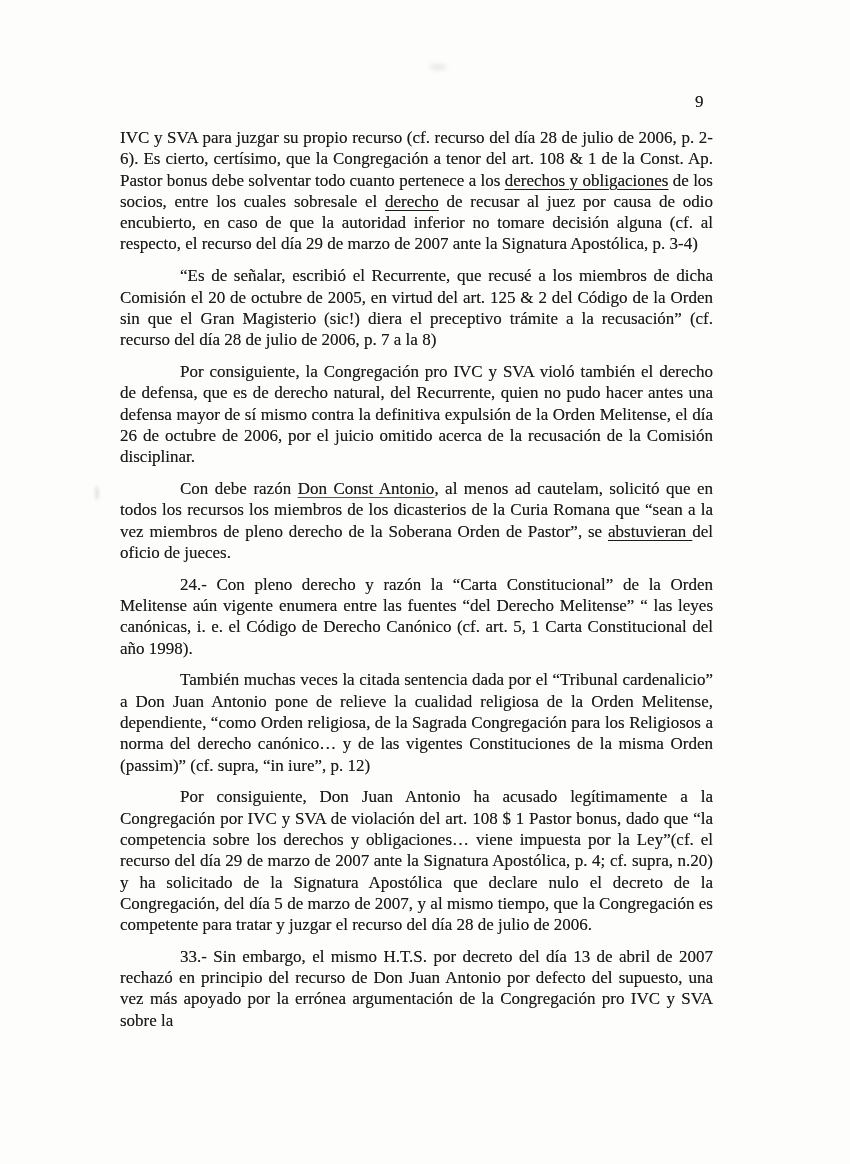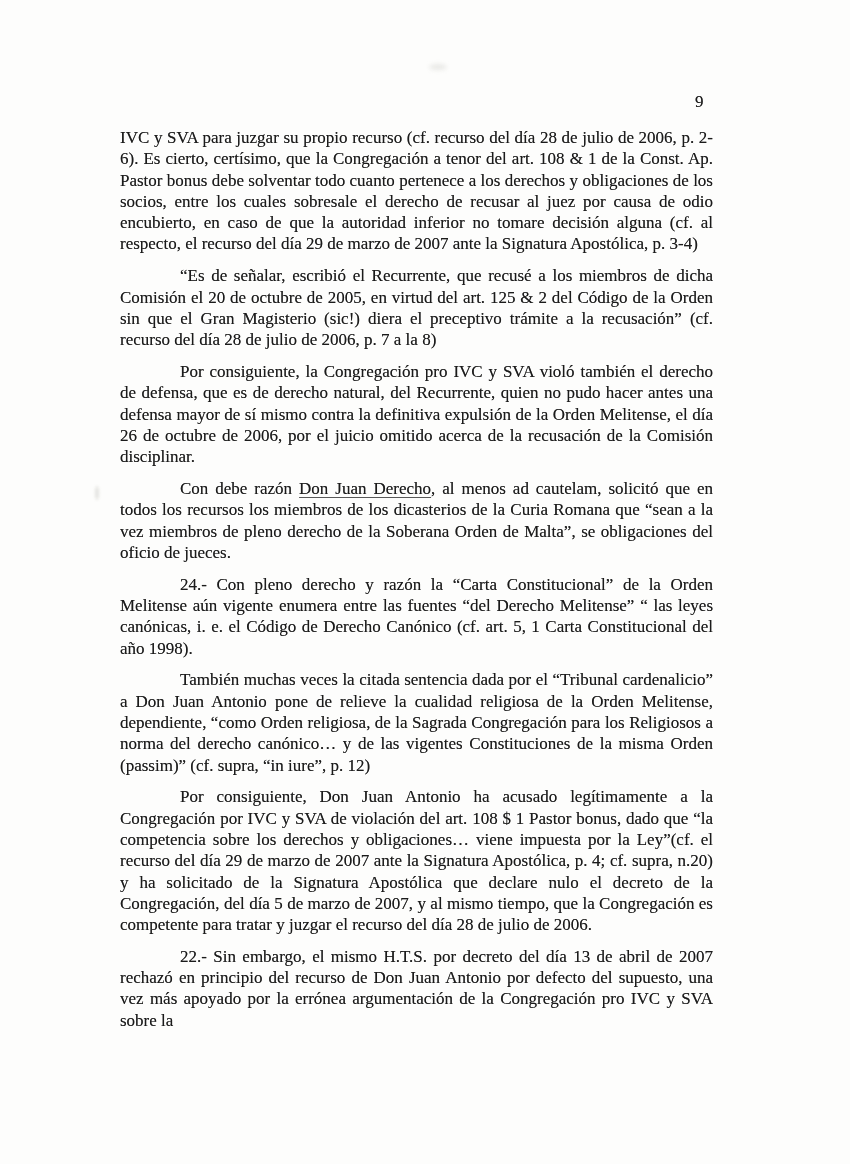--- a/index.html
+++ b/index.html
@@ -35,20 +35,21 @@
     text-shadow: 0 0 0.5px rgba(20,20,20,0.55);
   }
   .doc-body p {
     margin: 0 0 10.5px 0;
     text-indent: 60px;
   }
   .doc-body p.no-indent {
     text-indent: 0;
   }
   .u {
+    text-decoration: underline;
     text-decoration-thickness: 1.2px;
     text-underline-offset: 2.5px;
   }
   .u-faint {
     text-decoration: underline;
     text-decoration-thickness: 1px;
     text-decoration-color: rgba(45,45,45,0.45);
     text-underline-offset: 3px;
   }
   
@@ -79,19 +80,19 @@
 <div class="scan-page">
   <div class="smudge-top"></div>
   <div class="smudge-left"></div>
 
   <div class="page-number">9</div>
 
   <div class="doc-body">
     <p class="no-indent"><span>IVC y SVA para juzgar su propio recurso (cf. recurso del día 28 de julio de 2006, p. 2-6). Es cierto, certísimo, que la Congregación a tenor del art. 108 &amp; 1 de la Const. Ap. Pastor bonus debe solventar todo cuanto pertenece a los </span><span class="u">derechos y obligaciones</span><span> de los socios, entre los cuales sobresale el </span><span class="u">derecho</span><span> de recusar al juez por causa de odio encubierto, en caso de que la autoridad inferior no tomare decisión alguna (cf. al respecto, el recurso del día 29 de marzo de 2007 ante la Signatura Apostólica, p. 3-4)</span></p>
     <p><span>“Es de señalar, escribió el Recurrente, que recusé a los miembros de dicha Comisión el 20 de octubre de 2005, en virtud del art. 125 &amp; 2 del Código de la Orden sin que el Gran Magisterio (sic!) diera el preceptivo trámite a la recusación” (cf. recurso del día 28 de julio de 2006, p. 7 a la 8)</span></p>
     <p><span>Por consiguiente, la Congregación pro IVC y SVA violó también el derecho de defensa, que es de derecho natural, del Recurrente, quien no pudo hacer antes una defensa mayor de sí mismo contra la definitiva expulsión de la Orden Melitense, el día 26 de octubre de 2006, por el juicio omitido acerca de la recusación de la Comisión disciplinar.</span></p>
-    <p><span>Con debe razón </span><span class="u-faint">Don Juan Derecho</span><span>, al menos ad cautelam, solicitó que en todos los recursos los miembros de los dicasterios de la Curia Romana que “sean a la vez miembros de pleno derecho de la Soberana Orden de Malta”, se </span><span class="u">obligaciones </span><span>del oficio de jueces.</span></p>
+    <p><span>Con debe razón </span><span class="u-faint">Don Const Antonio</span><span>, al menos ad cautelam, solicitó que en todos los recursos los miembros de los dicasterios de la Curia Romana que “sean a la vez miembros de pleno derecho de la Soberana Orden de Pastor”, se </span><span class="u">abstuvieran </span><span>del oficio de jueces.</span></p>
     <p><span>24.- Con pleno derecho y razón la “Carta Constitucional” de la Orden Melitense aún vigente enumera entre las fuentes “del Derecho Melitense” “ las leyes canónicas, i. e. el Código de Derecho Canónico (cf. art. 5, 1 Carta Constitucional del año 1998).</span></p>
     <p><span>También muchas veces la citada sentencia dada por el “Tribunal cardenalicio” a Don Juan Antonio pone de relieve la cualidad religiosa de la Orden Melitense, dependiente, “como Orden religiosa, de la Sagrada Congregación para los Religiosos a norma del derecho canónico… y de las vigentes Constituciones de la misma Orden (passim)” (cf. supra, “in iure”, p. 12)</span></p>
     <p><span>Por consiguiente, Don Juan Antonio ha acusado legítimamente a la Congregación por IVC y SVA de violación del art. 108 $ 1 Pastor bonus, dado que “la competencia sobre los derechos y obligaciones… viene impuesta por la Ley”(cf. el recurso del día 29 de marzo de 2007 ante la Signatura Apostólica, p. 4; cf. supra, n.20) y ha solicitado de la Signatura Apostólica que declare nulo el decreto de la Congregación, del día 5 de marzo de 2007, y  al mismo tiempo, que la Congregación es competente para tratar y juzgar el recurso del día 28 de julio de 2006.</span></p>
-    <p><span>22.- Sin embargo, el mismo H.T.S. por decreto del día 13 de abril de 2007 rechazó en principio del recurso de Don Juan Antonio por defecto del supuesto, una vez más apoyado por la errónea argumentación de la Congregación pro IVC y SVA sobre la</span></p>
+    <p><span>33.- Sin embargo, el mismo H.T.S. por decreto del día 13 de abril de 2007 rechazó en principio del recurso de Don Juan Antonio por defecto del supuesto, una vez más apoyado por la errónea argumentación de la Congregación pro IVC y SVA sobre la</span></p>
   </div>
 </div>
 
 </body></html>

